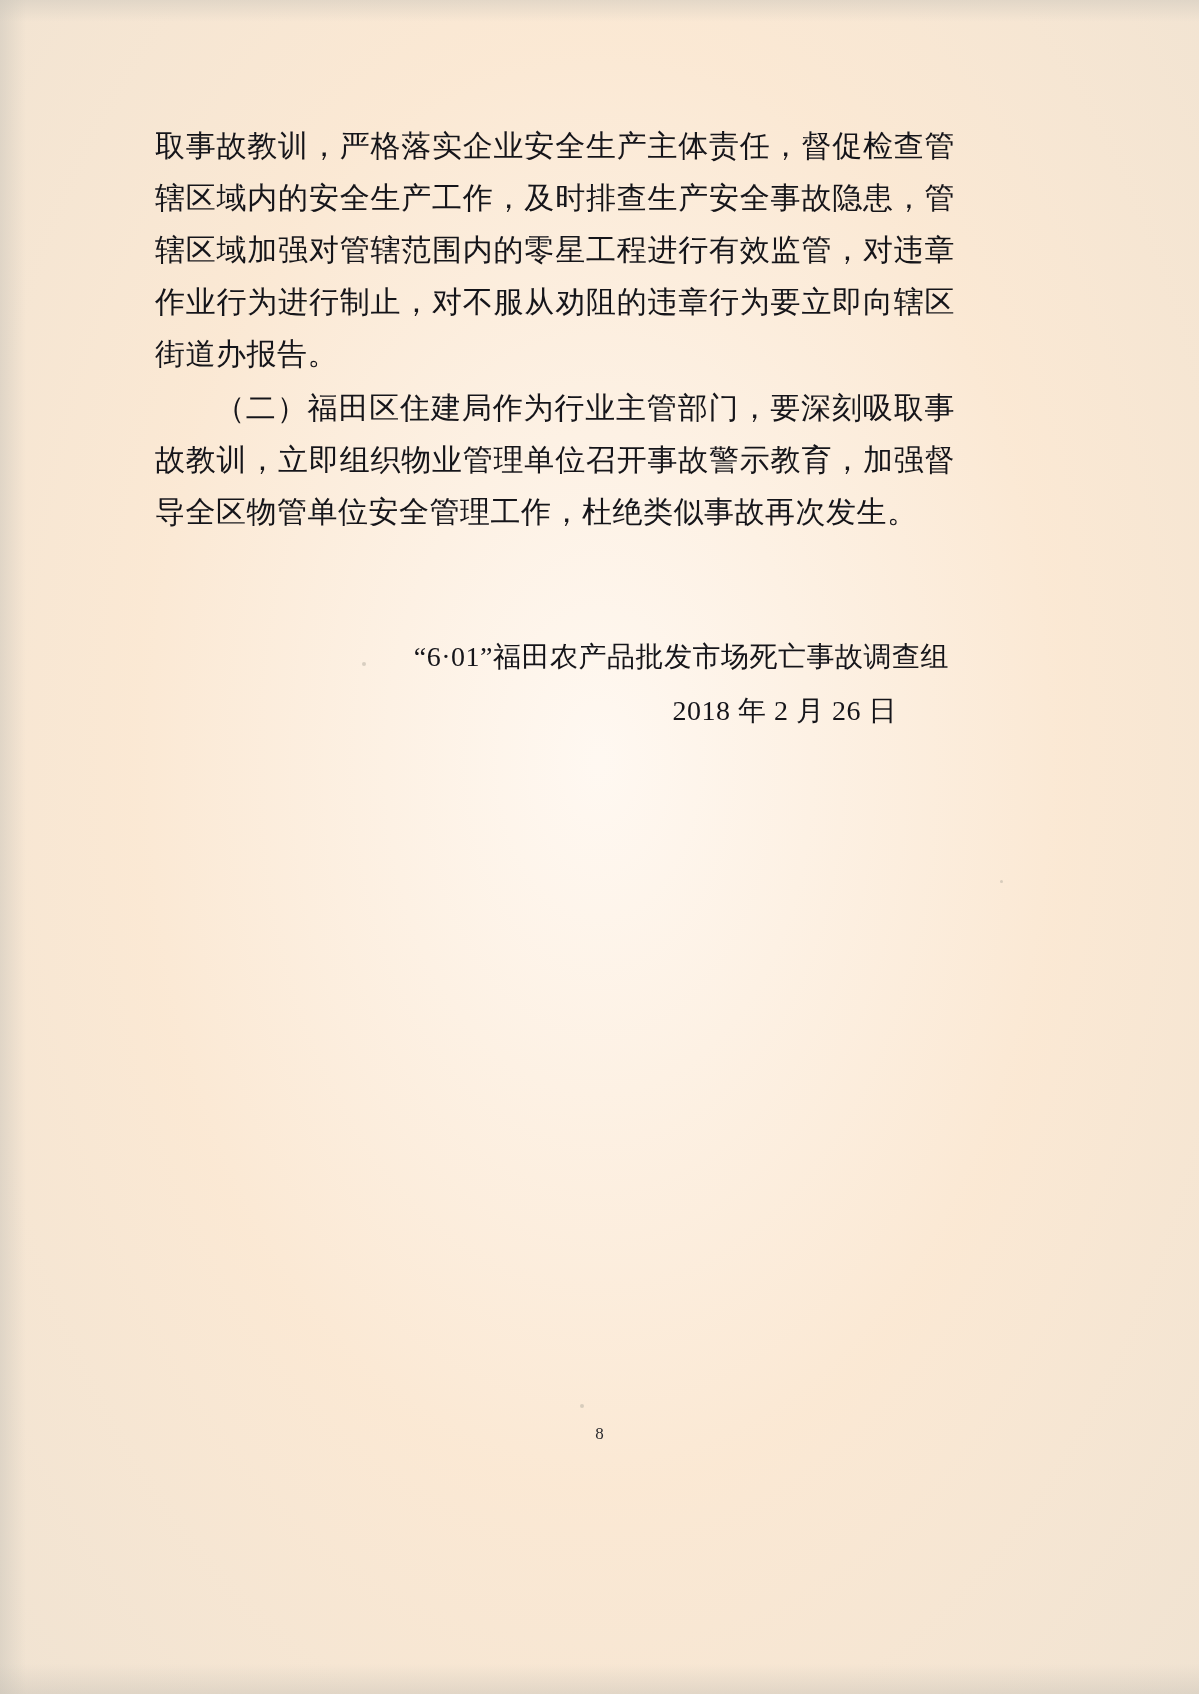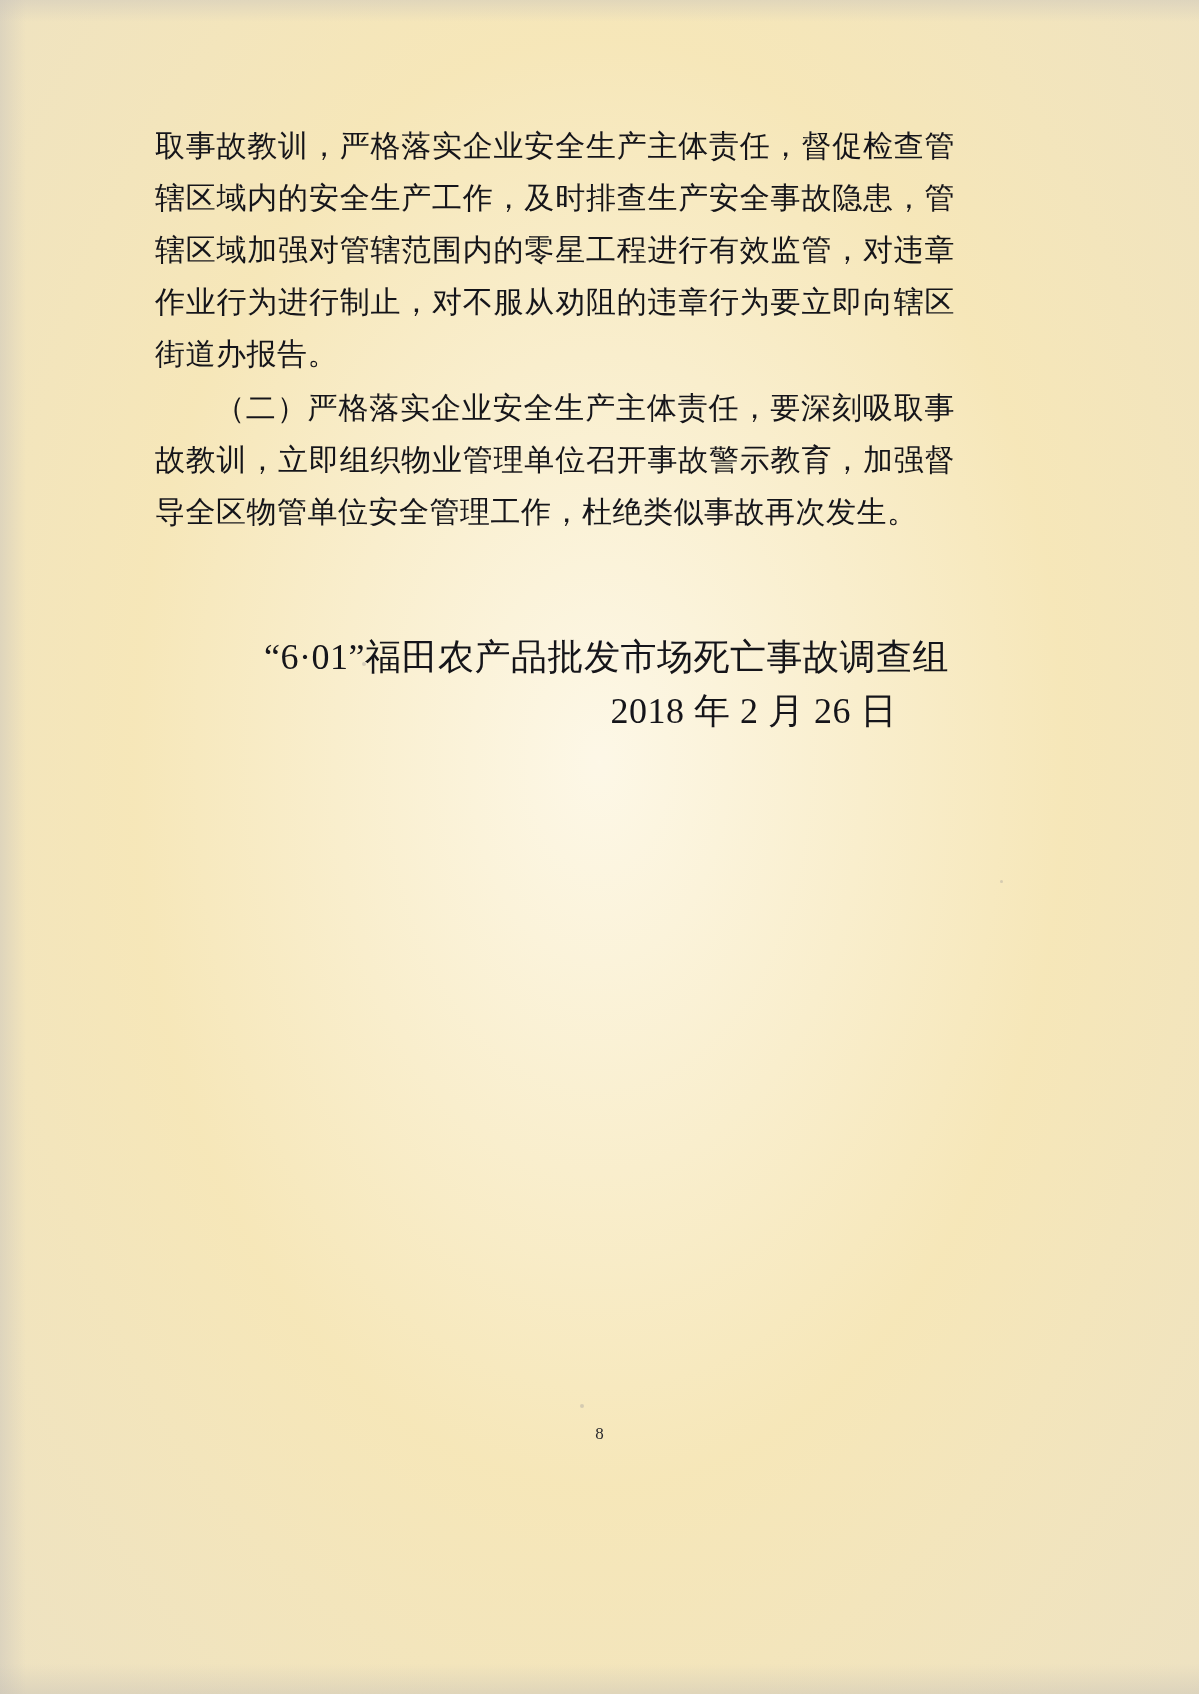--- a/index.html
+++ b/index.html
@@ -11,21 +11,21 @@
     width: 1199px;
     height: 1694px;
     position: relative;
     font-family: "Liberation Serif", "DejaVu Serif", serif;
     color: #1b1b1f;
     overflow: hidden;
   }
   .page {
     position: absolute;
     inset: 0;
-    background: #eab308;
+    background: #fdba74;
   }
   
   .paper-tint {
     position: absolute;
     inset: 0;
     background:
       radial-gradient(ellipse at 50% 45%, rgba(255,255,255,0.9) 0%, rgba(250,248,244,0.75) 55%, rgba(238,234,226,0.85) 100%);
     pointer-events: none;
   }
   .content {
@@ -43,21 +43,21 @@
     margin: 0 0 2px 0;
     color: #15151a;
   }
   .para.indent {
     text-indent: 60px;
   }
   .sig-block {
     margin-top: 92px;
   }
   .sig-line {
-    font-size: 36px;
+    font-size: 28px;
     line-height: 54px;
     letter-spacing: 0.5px;
     text-align: right;
     color: #15151a;
   }
   .sig-line.org {
     padding-right: 6px;
   }
   .sig-line.date {
     padding-right: 58px;
@@ -108,21 +108,21 @@
   <div class="edge-shadow-bottom"></div>
 
   <div class="speck" style="left:362px; top:662px; width:4px; height:4px;"></div>
   <div class="speck" style="left:580px; top:1404px; width:4px; height:4px;"></div>
   <div class="speck" style="left:1000px; top:880px; width:3px; height:3px;"></div>
 
   <div class="content">
 
     <p class="para">取事故教训，严格落实企业安全生产主体责任，督促检查管辖区域内的安全生产工作，及时排查生产安全事故隐患，管辖区域加强对管辖范围内的零星工程进行有效监管，对违章作业行为进行制止，对不服从劝阻的违章行为要立即向辖区街道办报告。</p>
 
-    <p class="para indent">（二）严格落实企业安全生产主体责任，要深刻吸取事故教训，立即组织物业管理单位召开事故警示教育，加强督导全区物管单位安全管理工作，杜绝类似事故再次发生。</p>
+    <p class="para indent">（二）福田区住建局作为行业主管部门，要深刻吸取事故教训，立即组织物业管理单位召开事故警示教育，加强督导全区物管单位安全管理工作，杜绝类似事故再次发生。</p>
 
     <div class="sig-block">
       <div class="sig-line org">“6·01”福田农产品批发市场死亡事故调查组</div>
       <div class="sig-line date">2018 年 2 月 26 日</div>
     </div>
 
   </div>
 
   <div class="page-number">8</div>
 </div>

